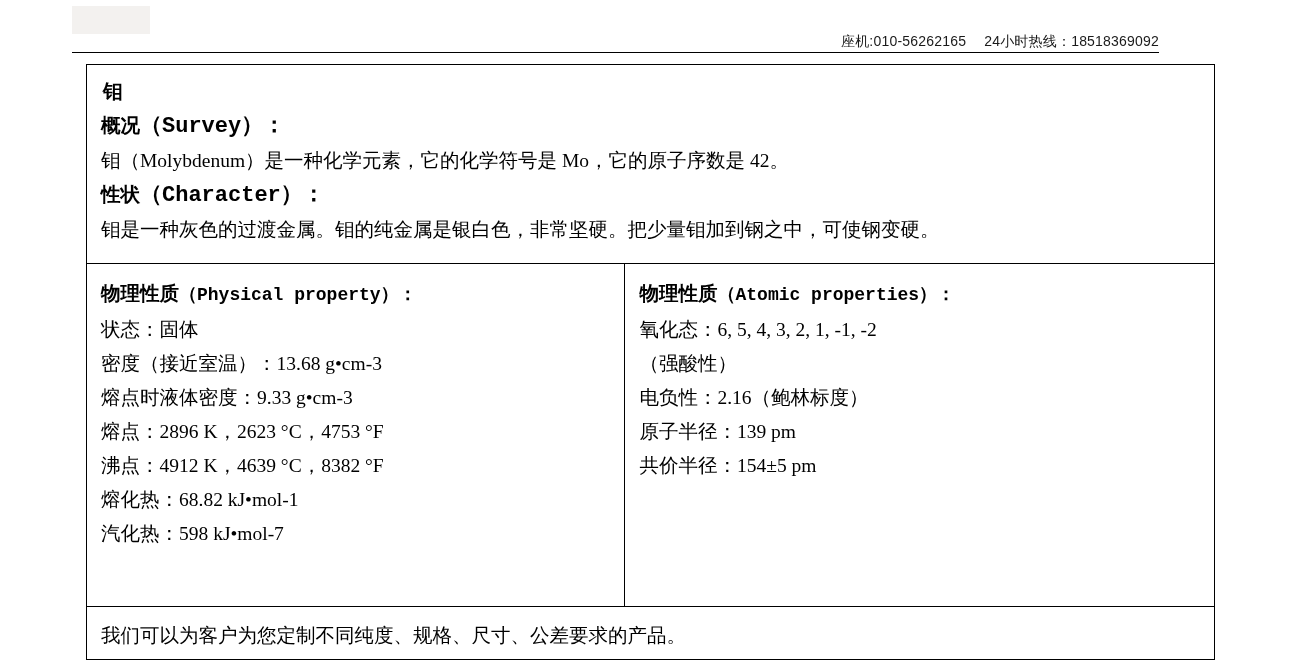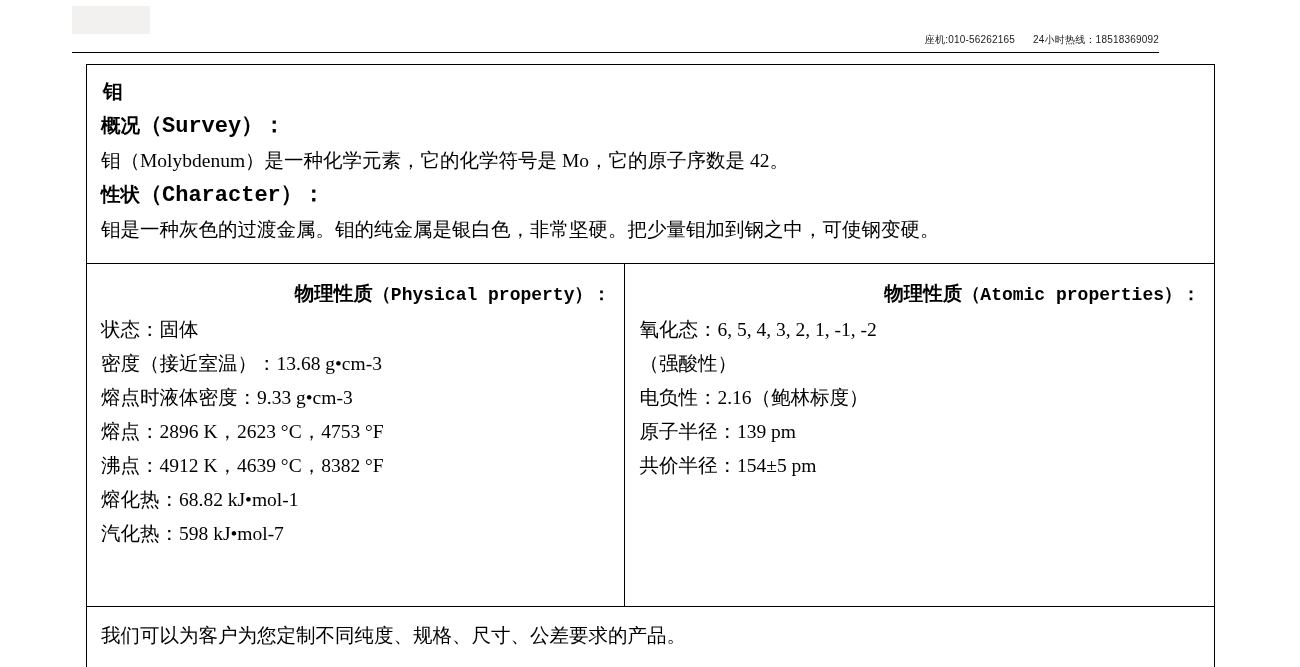--- a/index.html
+++ b/index.html
@@ -27,21 +27,21 @@
     top: 6px;
     width: 78px;
     height: 28px;
     background: #f3f1ef;
   }
   .contact-line {
     position: absolute;
     right: 141px;
     top: 33px;
     font-family: "Liberation Sans", "DejaVu Sans", sans-serif;
-    font-size: 10px;
+    font-size: 14px;
     color: #1a1a1a;
     white-space: nowrap;
     letter-spacing: 0.2px;
   }
   .contact-line .sep {
     display: inline-block;
     width: 18px;
   }
   .header-rule {
     position: absolute;
@@ -79,27 +79,26 @@
 
   .mono-en {
     font-family: "Liberation Mono", "DejaVu Sans Mono", monospace;
     font-size: 22px;
   }
 
   td.col-left  { width: 533px; }
   td.col-right { width: 594px; }
 
   .row-mid td { height: 318px; padding-top: 12px; }
-  .row-bottom td { padding-top: 12px; padding-bottom: 14px; margin-top: 40px; }
+  .row-bottom td { padding-top: 12px; padding-bottom: 6px; margin-top: 40px; }
 
   .section-head {
     font-size: 19.5px;
     line-height: 36px;
     font-weight: bold;
-    text-align: right;
   }
   .section-head .en {
     font-family: "Liberation Mono", "DejaVu Sans Mono", monospace;
     font-size: 18px;
     font-weight: bold;
   }
 </style>
 </head>
 <body>
 

